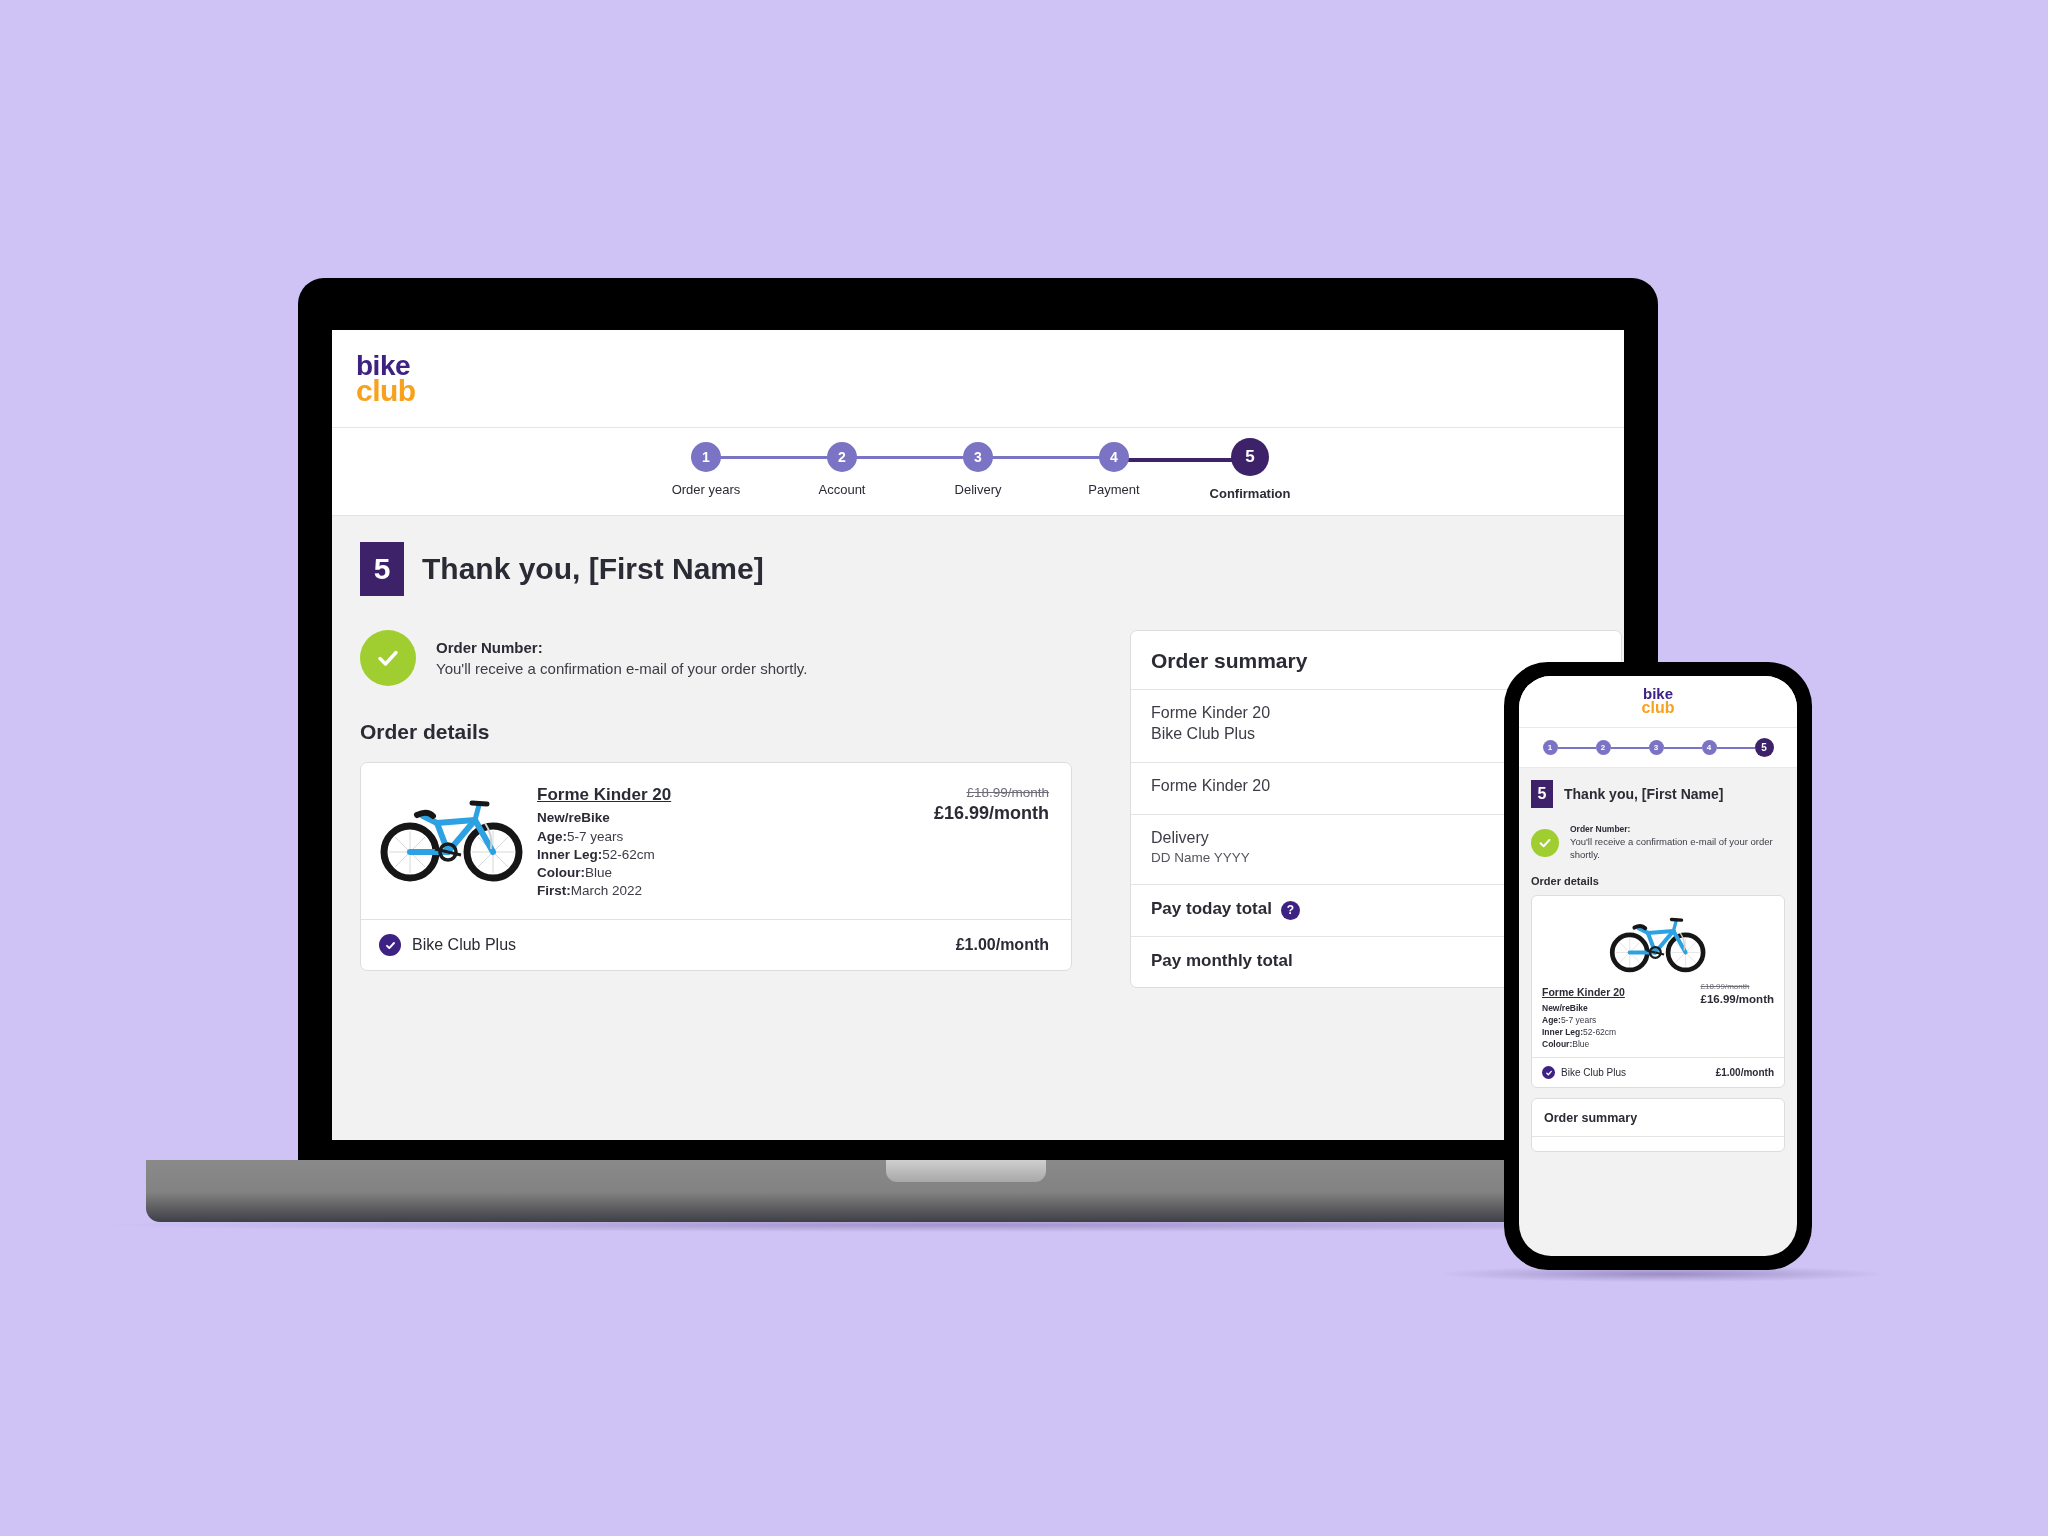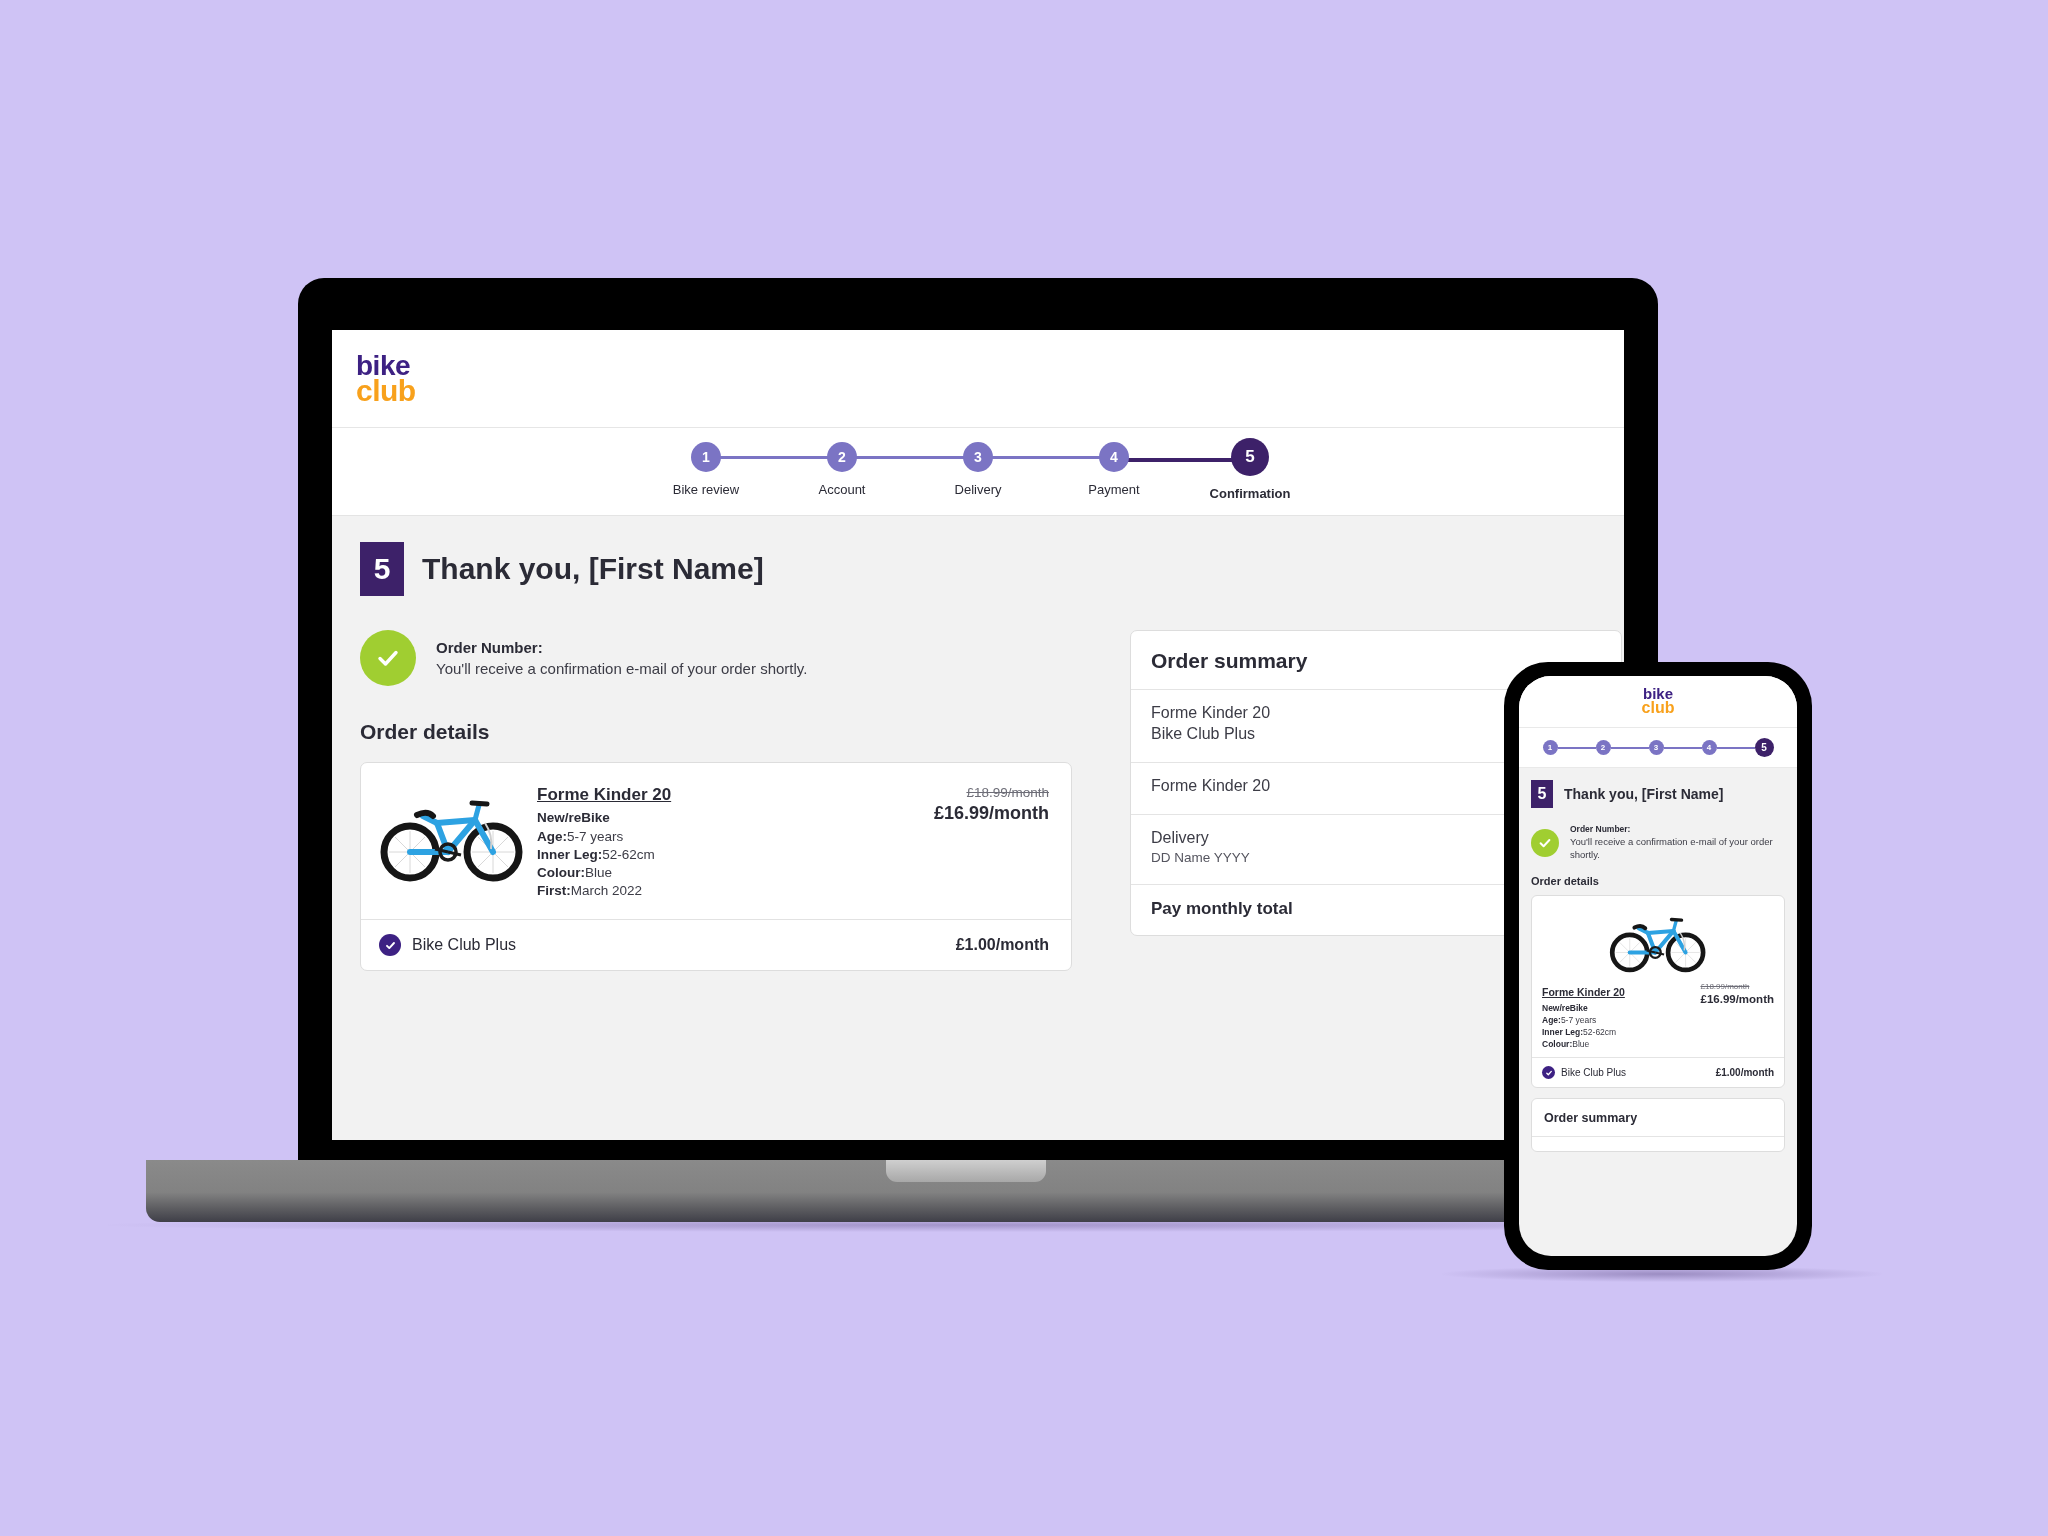--- a/index.html
+++ b/index.html
@@ -278,21 +278,21 @@
         <span class="l1">bike</span>
         <span class="l2">club</span>
       </div>
     </div>
 
     <div class="stepper-bar">
       <div class="stepper">
         <div class="step">
           <div class="bar-r"></div>
           <div class="dot">1</div>
-          <div class="lbl">Bike review</div>
+          <div class="lbl">Order years</div>
         </div>
         <div class="step">
           <div class="bar-r"></div>
           <div class="dot">2</div>
           <div class="lbl">Account</div>
         </div>
         <div class="step">
           <div class="bar-r"></div>
           <div class="dot">3</div>
           <div class="lbl">Delivery</div>
@@ -443,20 +443,28 @@
 
             <div class="sum-sect">
               <div class="sum-line">
                 <span>Delivery</span>
               </div>
               <div class="sum-line small">
                 <span>DD Name YYYY</span>
               </div>
             </div>
 
+            <div class="sum-sect">
+              <div class="sum-tot">
+                <span>
+                  <span>Pay today total</span><span class="qmark">?</span>
+                </span>
+                <span></span>
+              </div>
+            </div>
 
             <div class="sum-sect">
               <div class="sum-tot">
                 <span>Pay monthly total</span>
                 <span>£3</span>
               </div>
             </div>
           </div>
         </div>
 

